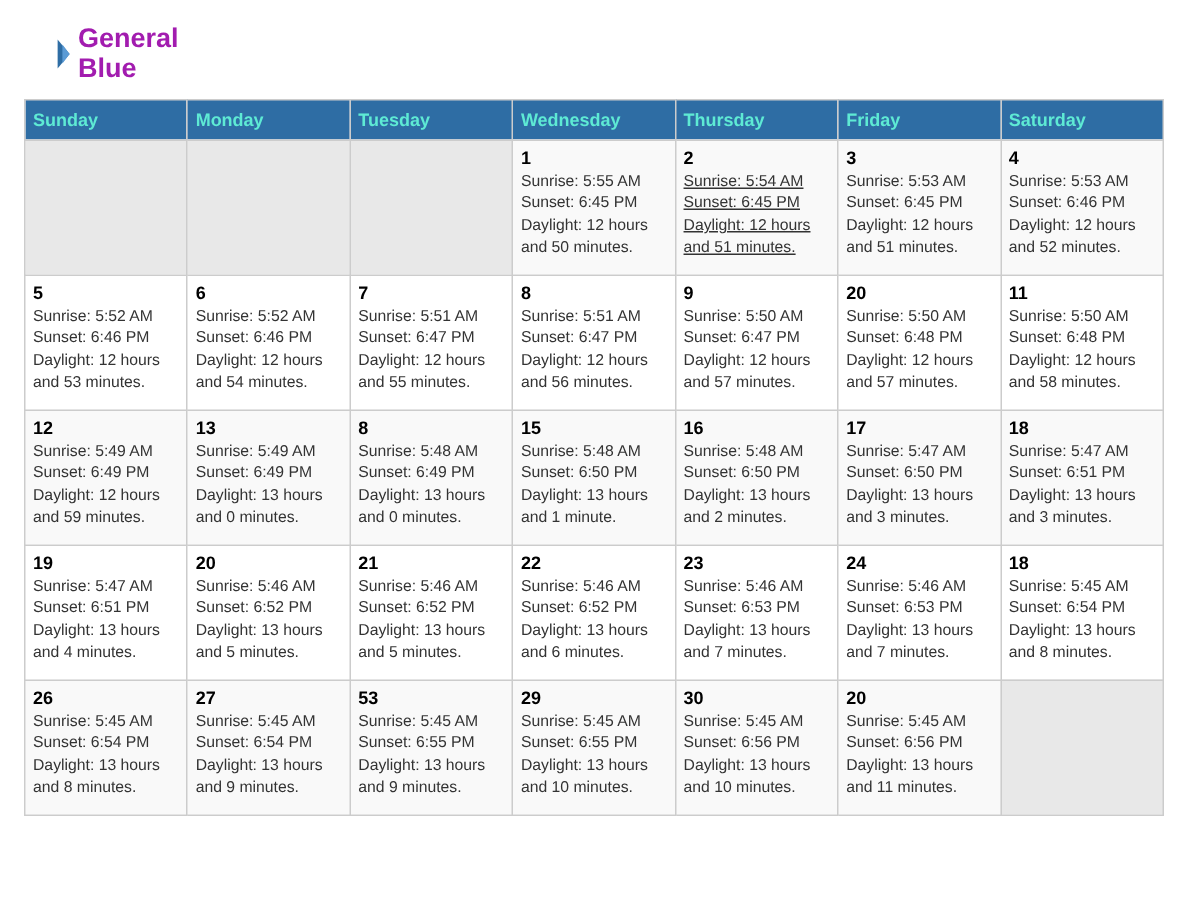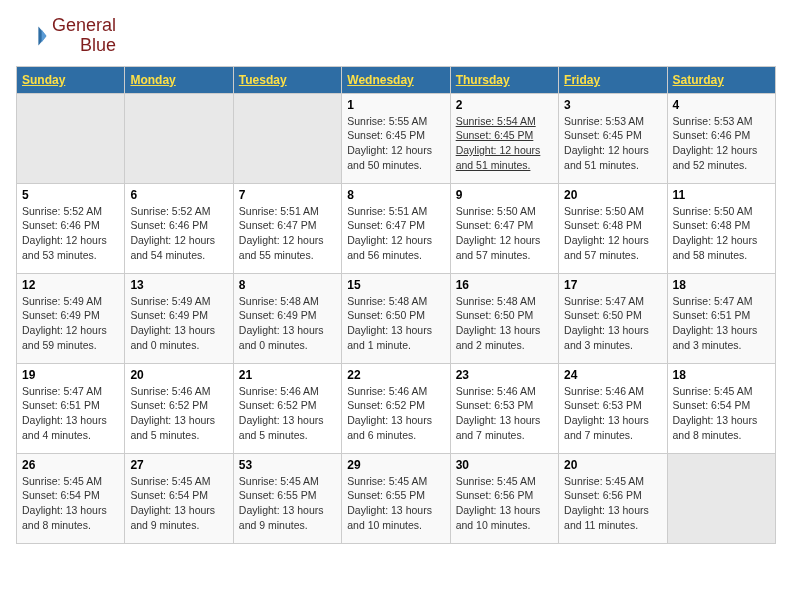--- a/index.html
+++ b/index.html
@@ -16,24 +16,23 @@
       align-items: flex-start;
       margin-bottom: 10px;
     }
     .logo {
       display: flex;
       align-items: center;
       gap: 4px;
     }
     .logo-text {
       font-size: 18px;
-      font-weight: normal;
-      color: #7f1d1d;
+      font-weight: bold;
+      color: #a21caf;
       line-height: 1.1;
-      text-align: right;
     }
     .logo-icon {
       width: 32px;
       height: 32px;
     }
     .title-block {
       text-align: right;
     }
     .month-title {
       font-size: 36px;
@@ -46,27 +45,26 @@
       color: #333;
       margin-top: 2px;
     }
     table {
       width: 100%;
       border-collapse: collapse;
       font-size: 11px;
     }
     thead tr th {
       background-color: #2e6da4;
-      color: #fde047;
+      color: #5eead4;
       font-weight: bold;
       text-align: left;
       padding: 6px 5px;
       border: 1px solid #ccc;
       font-size: 12px;
-      text-decoration: underline;
     }
     tbody tr td {
       vertical-align: top;
       border: 1px solid #ccc;
       padding: 4px 5px;
       min-height: 80px;
       height: 90px;
       width: 14.28%;
       background: #fff;
     }

